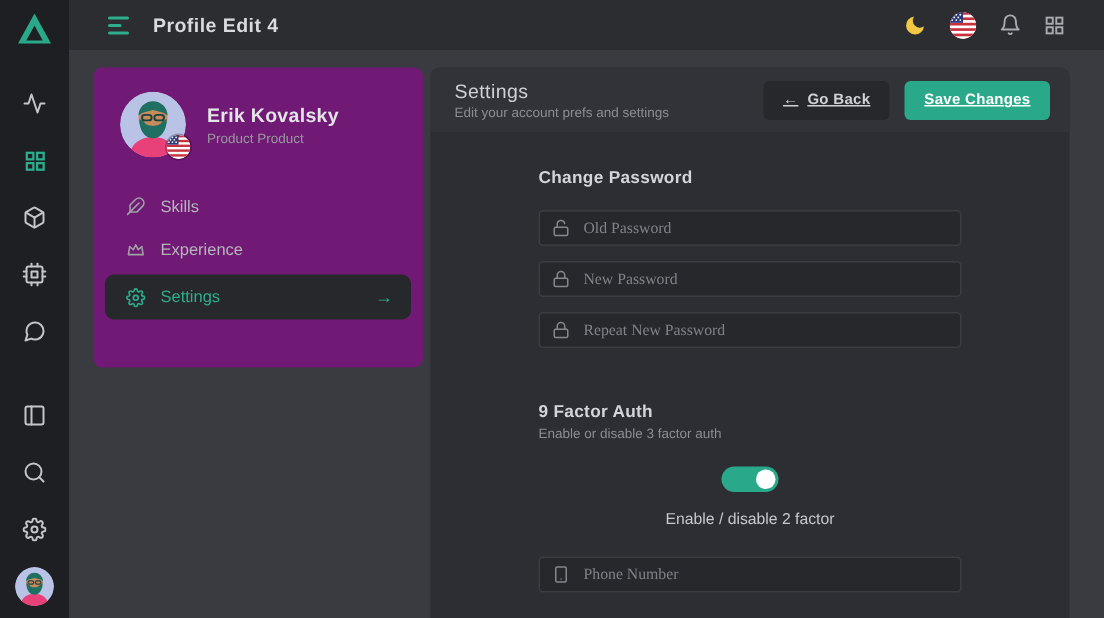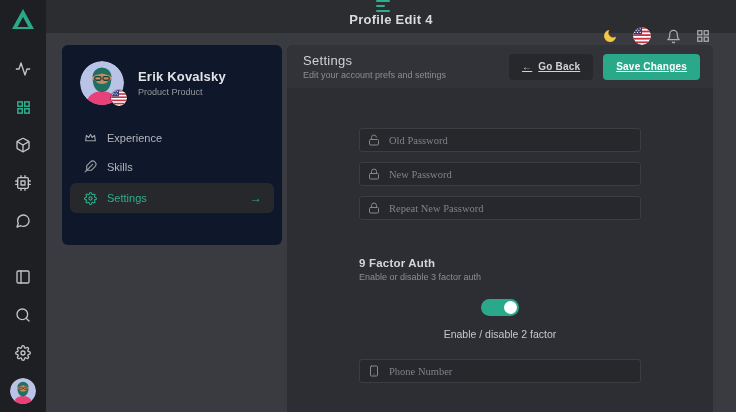--- a/index.html
+++ b/index.html
@@ -20,39 +20,39 @@
     width:46px; height:38px; display:flex; align-items:center; justify-content:center;
     cursor:pointer; color:#c3c5c9;
   }
   .rail .rail-btn.active { color:#2fae8e; }
   .rail .spacer { flex:1; }
   .rail .rail-avatar { width:26px; height:26px; border-radius:50%; overflow:hidden; margin:6px 0 8px; cursor:pointer; }
 
   
   .topbar {
     position:absolute; left:46px; top:0; right:0; height:33px; background:#2b2d31;
-    display:flex; align-items:center; padding:0 26px; z-index:4;flex-direction:column;
+    display:flex; align-items:center; padding:0 26px; z-index:4;
   }
   .burger { width:16px; display:flex; flex-direction:column; gap:3px; cursor:pointer; margin-right:14px; }
   .burger span { height:2px; border-radius:1px; background:#2fae8e; display:block; }
   .burger span:nth-child(1){ width:14px; }
   .burger span:nth-child(2){ width:9px; }
   .burger span:nth-child(3){ width:14px; }
   .topbar .title { font-size:13px; font-weight:700; color:#d9dbdd; letter-spacing:.3px; }
   .topbar .tb-right { margin-left:auto; display:flex; align-items:center; gap:15px; }
   .tb-icon { cursor:pointer; display:flex; align-items:center; justify-content:center; color:#a9abb0; }
   .flag-round { width:18px; height:18px; border-radius:50%; overflow:hidden; }
 
   
   .main { position:absolute; left:46px; top:33px; right:0; bottom:0; background:#393b41; }
 
   
   .card {
     position:absolute; left:16px; top:12px; width:220px; height:200px;
-    background:#0f172a; border-radius:6px;
+    background:#701a75; border-radius:6px;
   }
   .card-head { display:flex; align-items:center; padding:16px 16px 10px 18px; }
   .avatar-wrap { position:relative; width:44px; height:44px; flex:0 0 auto; }
   .avatar-wrap .av { width:44px; height:44px; border-radius:50%; overflow:hidden; }
   .avatar-flag {
     position:absolute; right:-3px; bottom:-1px; width:16px; height:16px; border-radius:50%;
     overflow:hidden; box-shadow:0 0 0 1px rgba(0,0,0,.25);
   }
   .who { margin-left:14px; }
   .who .nm { font-size:13px; font-weight:700; color:#e2e4e6; letter-spacing:.2px; }
@@ -285,33 +285,33 @@
       </div>
       <div class="who">
         <div class="nm">Erik Kovalsky</div>
         <div class="rl">Product Product</div>
       </div>
     </div>
     <div class="menu">
       <div class="menu-item">
         <span class="mi-ic">
           <svg class="ic" width="13" height="13" viewBox="0 0 24 24" fill="none" stroke="currentColor" stroke-width="2" stroke-linecap="round" stroke-linejoin="round">
-              <path d="M3 18 4.5 8l4.5 4 3-6 3 6 4.5-4L21 18z"></path>
+              <path d="M20.24 12.24a6 6 0 0 0-8.49-8.49L5 10.5V19h8.5z"></path>
+              <line x1="16" y1="8" x2="2" y2="22"></line>
             </svg>
         </span>
-        <span>Experience</span>
+        <span>Skills</span>
       </div>
       <div class="menu-item">
         <span class="mi-ic">
           <svg class="ic" width="13" height="13" viewBox="0 0 24 24" fill="none" stroke="currentColor" stroke-width="2" stroke-linecap="round" stroke-linejoin="round">
-              <path d="M20.24 12.24a6 6 0 0 0-8.49-8.49L5 10.5V19h8.5z"></path>
-              <line x1="16" y1="8" x2="2" y2="22"></line>
+              <path d="M3 18 4.5 8l4.5 4 3-6 3 6 4.5-4L21 18z"></path>
             </svg>
         </span>
-        <span>Skills</span>
+        <span>Experience</span>
       </div>
       <div class="menu-item active">
         <span class="mi-ic">
           <svg class="ic" width="13" height="13" viewBox="0 0 24 24" fill="none" stroke="currentColor" stroke-width="2" stroke-linecap="round" stroke-linejoin="round">
               <circle cx="12" cy="12" r="3"></circle>
               <path d="M19.4 15a1.65 1.65 0 0 0 .33 1.82l.06.06a2 2 0 0 1 0 2.83 2 2 0 0 1-2.83 0l-.06-.06a1.65 1.65 0 0 0-1.82-.33 1.65 1.65 0 0 0-1 1.51V21a2 2 0 0 1-2 2 2 2 0 0 1-2-2v-.09A1.65 1.65 0 0 0 9 19.4a1.65 1.65 0 0 0-1.82.33l-.06.06a2 2 0 0 1-2.83 0 2 2 0 0 1 0-2.83l.06-.06a1.65 1.65 0 0 0 .33-1.82 1.65 1.65 0 0 0-1.51-1H3a2 2 0 0 1-2-2 2 2 0 0 1 2-2h.09A1.65 1.65 0 0 0 4.6 9a1.65 1.65 0 0 0-.33-1.82l-.06-.06a2 2 0 0 1 0-2.83 2 2 0 0 1 2.83 0l.06.06a1.65 1.65 0 0 0 1.82.33H9a1.65 1.65 0 0 0 1-1.51V3a2 2 0 0 1 2-2 2 2 0 0 1 2 2v.09a1.65 1.65 0 0 0 1 1.51 1.65 1.65 0 0 0 1.82-.33l.06-.06a2 2 0 0 1 2.83 0 2 2 0 0 1 0 2.83l-.06.06a1.65 1.65 0 0 0-.33 1.82V9a1.65 1.65 0 0 0 1.51 1H21a2 2 0 0 1 2 2 2 2 0 0 1-2 2h-.09a1.65 1.65 0 0 0-1.51 1z"></path>
             </svg>
         </span>
         <span>Settings</span>
         <span class="arrow">→</span>
@@ -327,20 +327,21 @@
       </div>
       <div class="ph-actions">
         <button class="btn btn-back"><span class="la">←</span><span>Go Back</span></button>
         <button class="btn btn-save">Save Changes</button>
       </div>
     </div>
 
     <div class="panel-body">
 
       <div class="sec">
+        <div class="sec-title">Change Password</div>
         <div class="fields">
           <div class="fld">
             <span class="f-ic">
               <svg class="ic" width="12" height="12" viewBox="0 0 24 24" fill="none" stroke="currentColor" stroke-width="2" stroke-linecap="round" stroke-linejoin="round">
                   <rect x="3" y="11" width="18" height="11" rx="2"></rect>
                   <path d="M7 11V7a5 5 0 0 1 9.9-1"></path>
                 </svg>
             </span>
             <input type="password" placeholder="Old Password" style="">
           </div>

